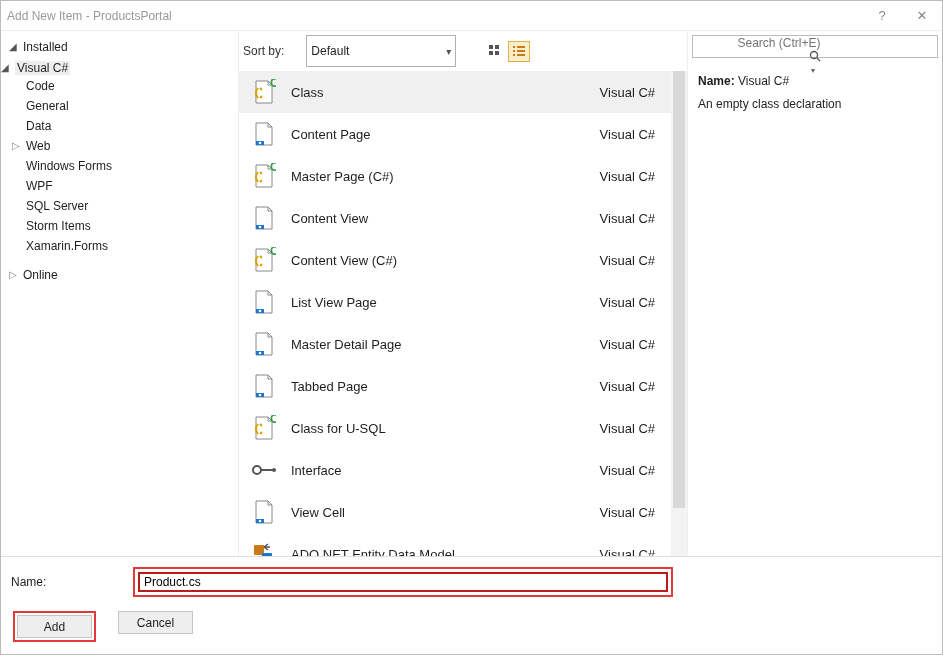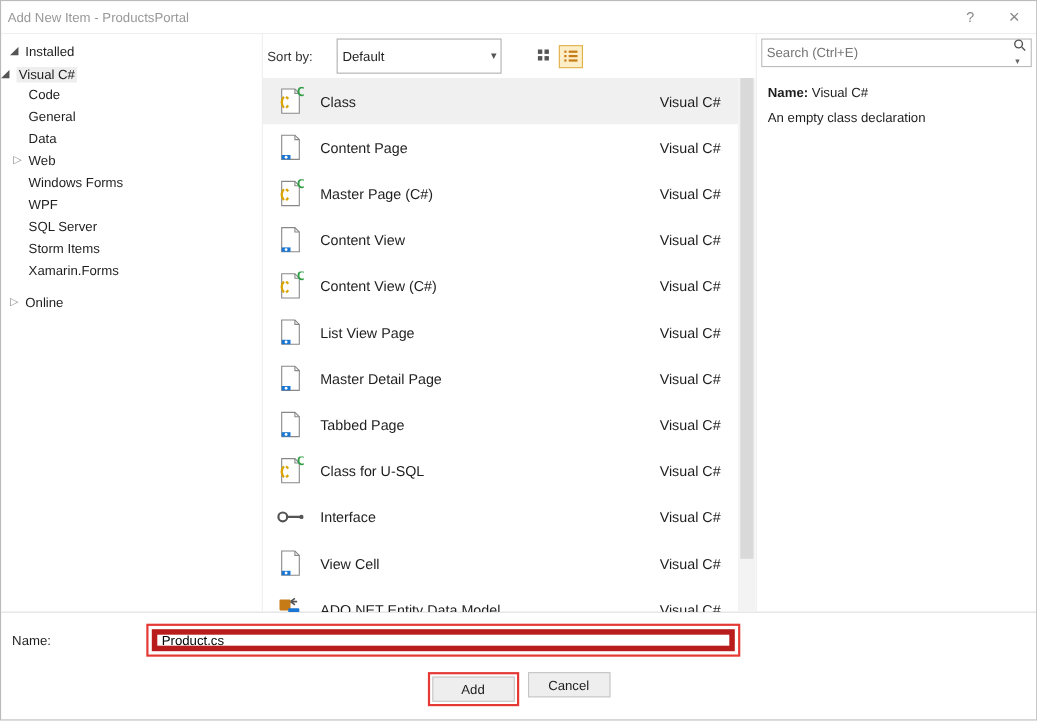--- a/index.html
+++ b/index.html
@@ -42,36 +42,36 @@
   .item-row.sel { background: #f0f0f0; }
   .item-icon { width: 28px; height: 28px; display: flex; align-items: center; justify-content: center; margin-right: 14px; }
   .item-name { flex: 1; color: #1e1e1e; font-size: 13px; }
   .item-lang { color: #1e1e1e; font-size: 13px; padding-right: 6px; }
   .scrollbar { width: 16px; background: #f3f3f3; display: flex; flex-direction: column; }
   .scrollbar .track { flex: 1; position: relative; }
   .scrollbar .thumb { position: absolute; left: 2px; right: 2px; top: 0; height: 90%; background: #d9d9d9; }
 
   
   .details { width: 255px; display: flex; flex-direction: column; border-left: 1px solid #eee; }
-  .search { margin: 4px 4px 10px 4px; border: 1px solid #bbb; height: 23px; display: flex; align-items: center; padding: 12px 4px; }
+  .search { margin: 4px 4px 10px 4px; border: 1px solid #bbb; height: 23px; display: flex; align-items: center; padding: 0 4px; flex-direction: column; }
   .search input { border: none; outline: none; flex: 1; font-size: 12px; color: #333; background: transparent; }
   .search .sicon { color: #666; }
   .search .sicon .caret { font-size: 8px; margin-left: 2px; }
   .detail-body { padding: 4px 10px; color: #1e1e1e; font-size: 12px; line-height: 1.6; }
   .detail-body .dtype { margin-bottom: 4px; }
   .detail-body .dtype b { font-weight: 600; }
 
   
   .name-row { display: flex; align-items: center; padding: 10px; gap: 14px; }
   .name-row label { min-width: 108px; color: #1e1e1e; }
   .name-input-wrap { border: 2px solid #e53935; padding: 3px; background: transparent; flex: 0 0 540px; }
-  .name-input { width: 100%; border: 5px solid #b91c1c; padding: 2px 4px; font-size: 12px; height: 20px; }
-
-  
-  .btn-row { display: flex; justify-content: center; padding: 4px 12px 12px 12px; gap: 8px; }
+  .name-input { width: 100%; border: 2px solid #b91c1c; padding: 2px 4px; font-size: 12px; height: 20px; }
+
+  
+  .btn-row { display: flex; justify-content: flex-start; padding: 4px 12px 12px 12px; gap: 22px; }
   .dlg-btn { width: 75px; height: 23px; background: #eeeeee; border: 1px solid #c5c5c5; display: flex; align-items: center; justify-content: center; cursor: pointer; }
   .highlight-wrap { border: 2px solid #e53935; padding: 2px; }
 
   
   svg { display: block; }
 </style>
 </head>
 <body>
 
 <div class="titlebar">

